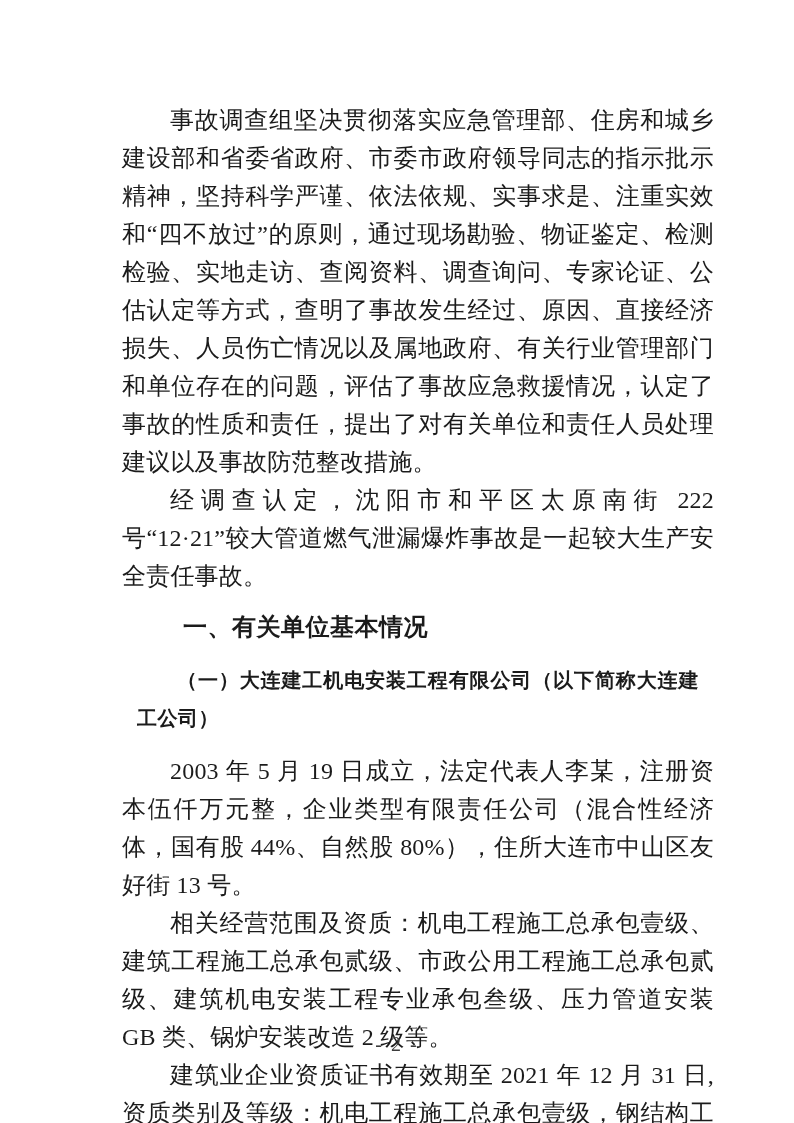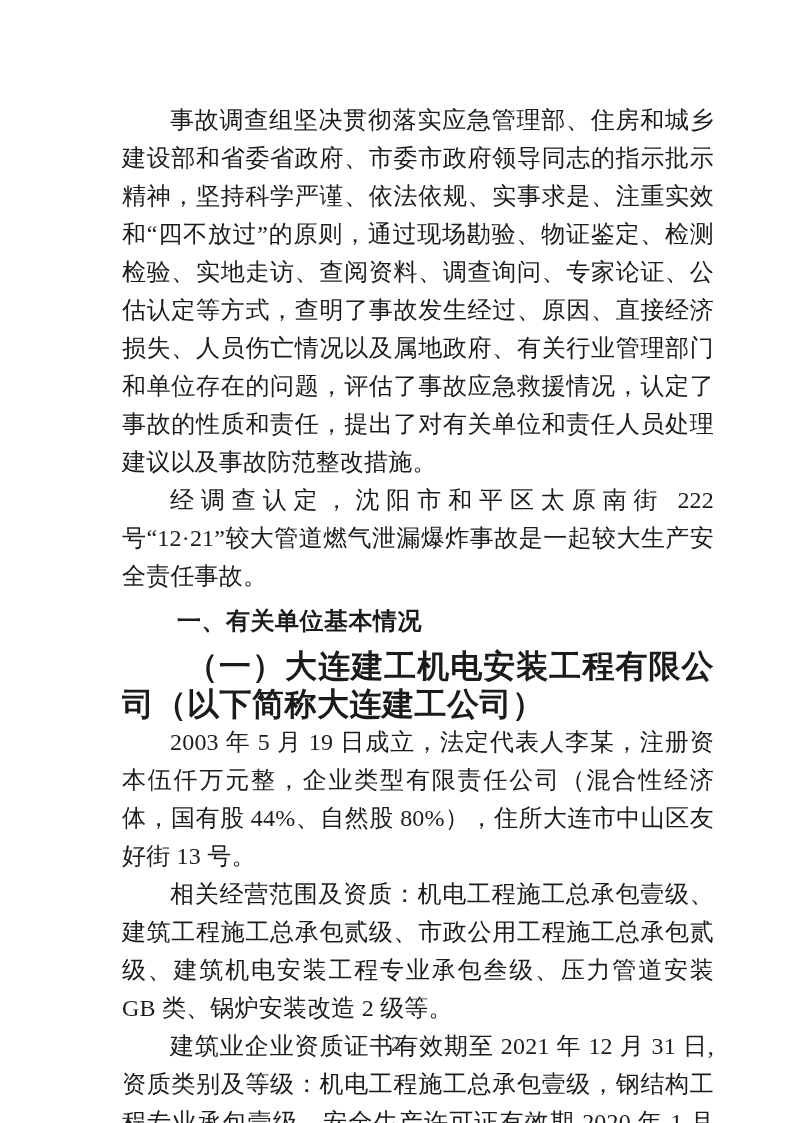--- a/index.html
+++ b/index.html
@@ -33,31 +33,31 @@
     font-size: 24px;
     line-height: 38px;
     text-align: justify;
     text-justify: inter-ideograph;
     text-indent: 2em;
     font-family: "Liberation Serif", serif;
     font-weight: normal;
     letter-spacing: 0.2px;
   }
   .heading1 {
-    margin: 7px;
+    margin: 13px;
     font-size: 24px;
     line-height: 38px;
     text-indent: 2em;
     font-family: "Liberation Sans", sans-serif;
     font-weight: 700;
     letter-spacing: 0.5px;
   }
   .heading2 {
-    margin: 0;
-    font-size: 32px;
+    margin: 15px;
+    font-size: 20px;
     line-height: 38px;
     text-align: justify;
     text-justify: inter-ideograph;
     text-indent: 2em;
     font-family: "Liberation Serif", serif;
     font-weight: 700;
     letter-spacing: 0.5px;
   }
   .footer {
     position: absolute;

